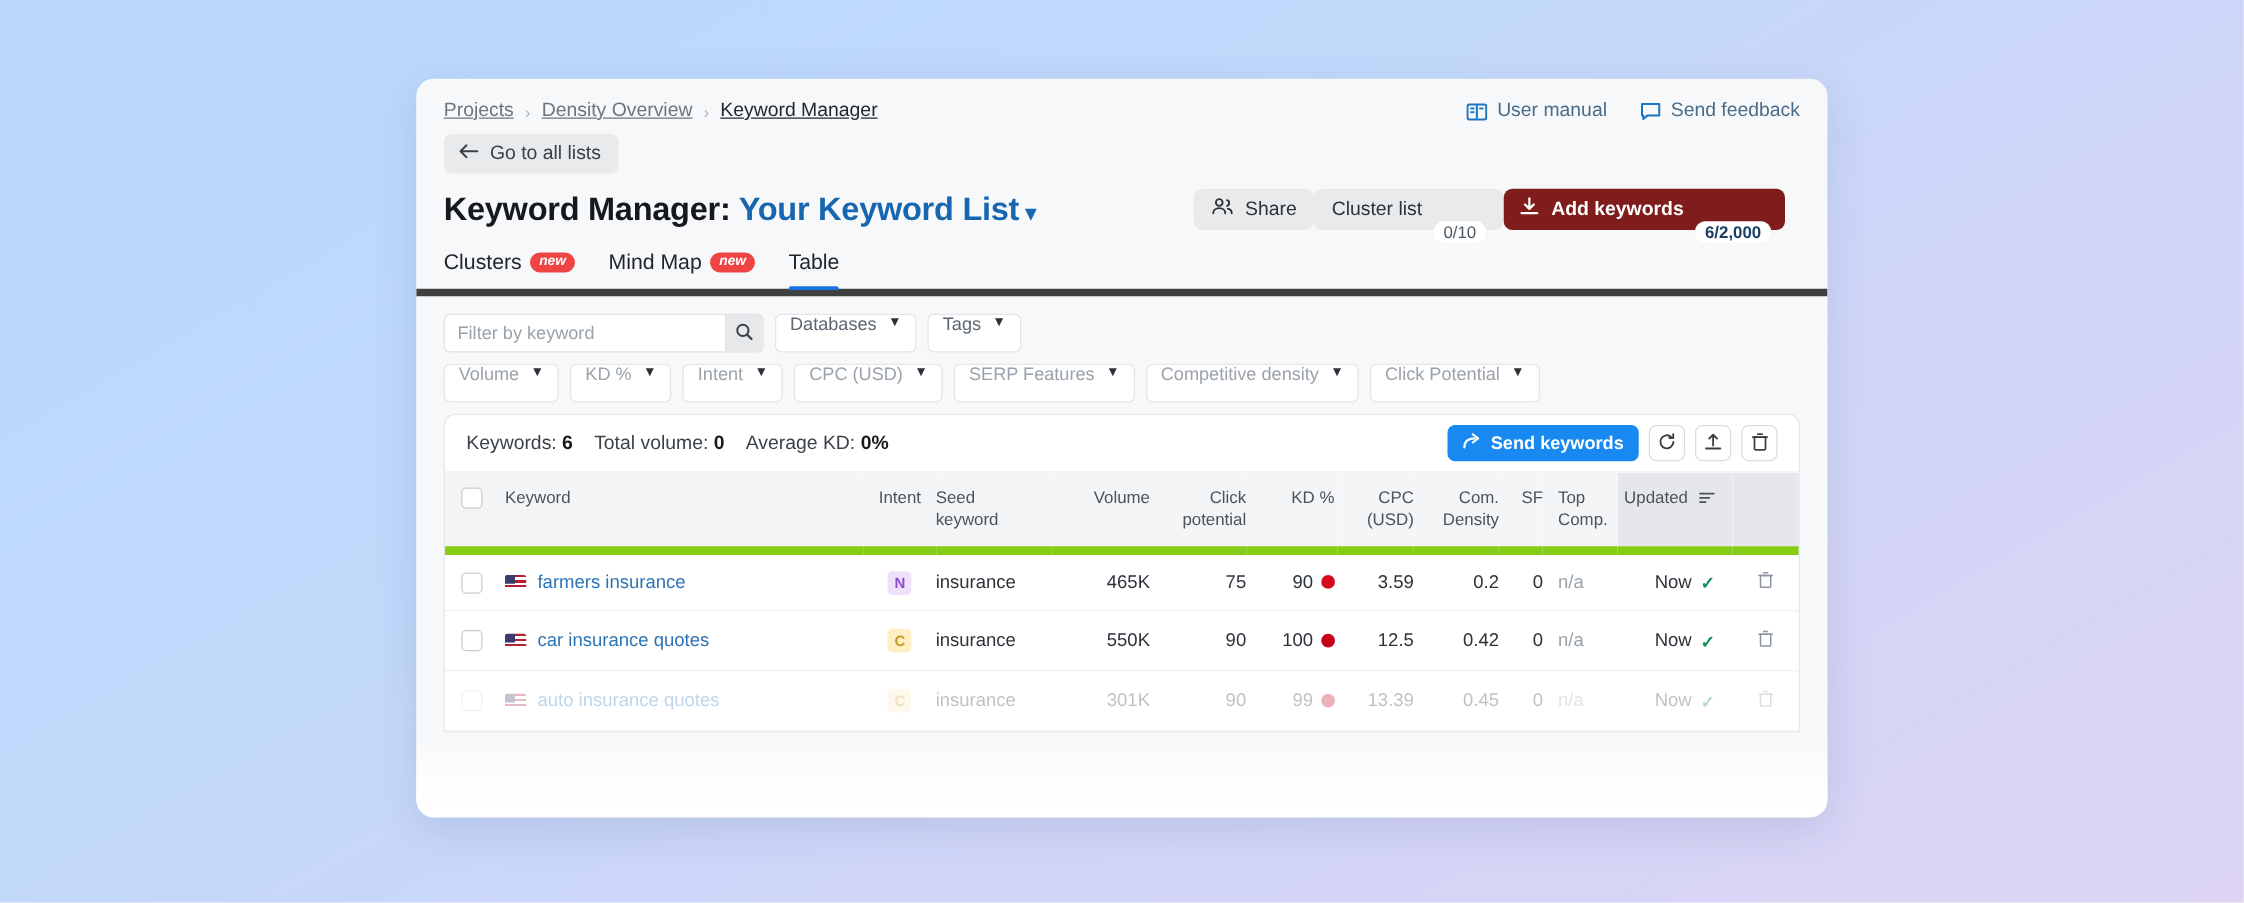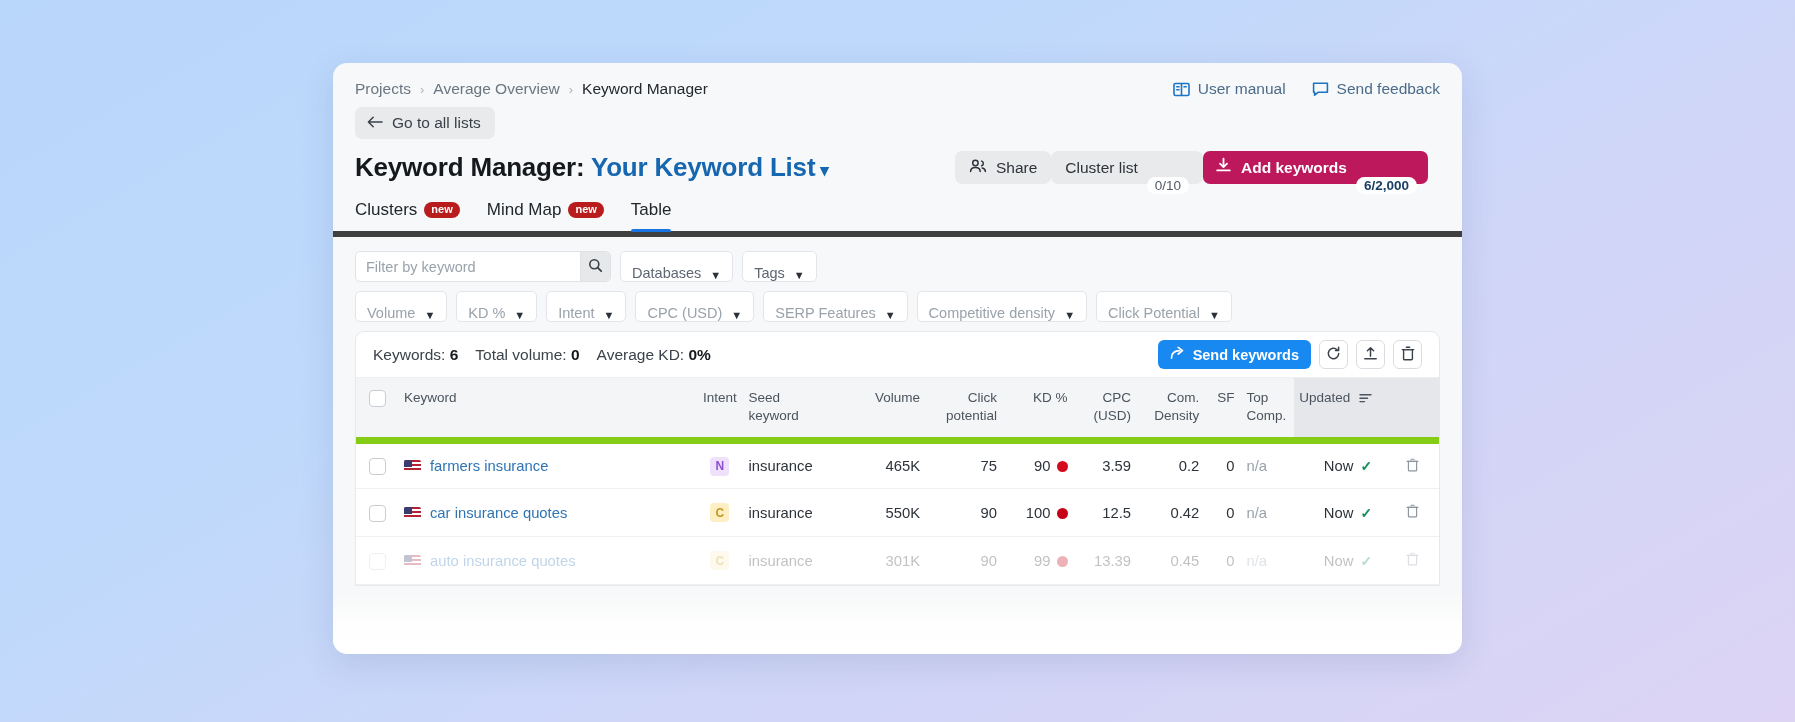--- a/index.html
+++ b/index.html
@@ -39,21 +39,21 @@
   }
 
   
   .hdr-top {
     display: flex; align-items: center;
     padding: 17px 22px 0 22px;
   }
   .crumbs { display: flex; align-items: center; gap: 9px; font-size: 15.5px; color: #6b7682; }
   .crumbs .sep { color: #a9b2bc; font-size: 13px; }
   .crumbs .last { color: #23282d; }
-  .crumb { cursor: pointer; }
+  .crumb { cursor: pointer; text-decoration: underline; }
   .hdr-right { margin-left: auto; display: flex; align-items: center; gap: 26px; }
   .hdr-link { display: flex; align-items: center; gap: 8px; color: #4a6b8a; font-size: 15.5px; cursor: pointer; }
   .hdr-link svg { display: block; }
 
   .back-row { padding: 9px 22px 0 22px; }
   .back-btn {
     display: inline-flex; align-items: flex-end; gap: 9px;
     background: #e9eaec; border: 0; border-radius: 7px;
     padding: 7px 14px 7px 12px;
     font-size: 15.5px; color: #3a4149; cursor: pointer;
@@ -75,57 +75,57 @@
     height: 33px; padding: 0 14px;
     font-size: 15.5px; color: #2c3238; cursor: pointer; font-family: inherit;
   }
   .pill-count {
     display: inline-flex; align-items: center; justify-content: center;
     background: #fff; border-radius: 11px; height: 17px; min-width: 40px;
     padding: 0 8px; font-size: 13.5px; color: #505a64; margin-top: 36px;
   }
   .btn-blue {
     display: inline-flex; align-items: center; gap: 9px;
-    background: #be185d; border: 0; border-radius: 7px;
+    background: #7f1d1d; border: 0; border-radius: 7px;
     height: 33px; padding: 0 11px 0 12px;
     font-size: 15.5px; font-weight: bold; color: #fff; cursor: pointer; font-family: inherit;
   }
   .btn-blue .pill-count { color: #1a3f66; font-weight: bold; min-width: 56px; }
 
   
   .tabs { display: flex; align-items: flex-end; gap: 27px; padding: 16px 22px 0 22px; border-bottom: 6px solid #404040; }
   .tab { display: flex; align-items: center; gap: 7px; padding-bottom: 11px; font-size: 17px; color: #22272c; cursor: pointer; position: relative; }
   .tab.active::after {
     content: ""; position: absolute; left: 0; right: 0; bottom: -1px;
     height: 3px; background: #1874e0; border-radius: 2px 2px 0 0;
   }
   .badge-new {
-    background: #b91c1c; color: #fff; font-size: 11px; font-weight: bold;
-    border-radius: 9px; padding: 2px 7px 3px; line-height: 1;
+    background: #ef4444; color: #fff; font-size: 11px; font-weight: bold;
+    border-radius: 9px; padding: 2px 7px 3px; line-height: 1; font-style: italic;
   }
 
   
   .filters { padding: 14px 22px 0 22px; }
   .frow { display: flex; align-items: center; gap: 9px; margin-bottom: 9px; }
   .search-wrap {
     display: flex; align-items: stretch;
     width: 256px; height: 31px;
     border: 1px solid #dfe2e6; border-radius: 5px; background: #fff; overflow: hidden;
   }
   .search-wrap input {
     flex: 1; border: 0; outline: none; background: transparent;
     padding: 0 10px; font-size: 14.5px; color: #2b3138; font-family: inherit;
   }
   .search-wrap input::placeholder { color: #9aa2ab; }
   .search-btn {
     width: 30px; background: #e6e8ea; border: 0; border-left: 1px solid #dfe2e6;
     display: flex; align-items: center; justify-content: center; cursor: pointer;
   }
   .fchip {
-    display: inline-flex; align-items: flex-end; gap: 9px;
+    display: inline-flex; align-items: flex-start; gap: 9px;
     height: 31px; padding: 0 11px;
     border: 1px solid #e2e5e9; border-radius: 5px; background: #fff;
     font-size: 14.5px; color: #9aa2ab; cursor: pointer; font-family: inherit;
     white-space: nowrap;
   }
   .fchip.dark { color: #5d6671; }
   .chev { font-size: 11px; color: #2b3138; }
 
   
   .panel {
@@ -224,21 +224,21 @@
 <body>
 
 <div id="page">
 
   <div class="app-card">
 
     <div class="hdr-top">
       <div class="crumbs">
         <span class="crumb">Projects</span>
         <span class="sep">›</span>
-        <span class="crumb">Average Overview</span>
+        <span class="crumb">Density Overview</span>
         <span class="sep">›</span>
         <span class="crumb last">Keyword Manager</span>
       </div>
 
       <div class="hdr-right">
         <div class="hdr-link">
           <span>
             <svg width="17" height="15" viewBox="0 0 17 15" fill="none">
               <rect x="1" y="1.5" width="15" height="12" rx="1.6" stroke="#1c74c4" stroke-width="1.6"></rect>
               <line x1="8.5" y1="2" x2="8.5" y2="13" stroke="#1c74c4" stroke-width="1.6"></line>

